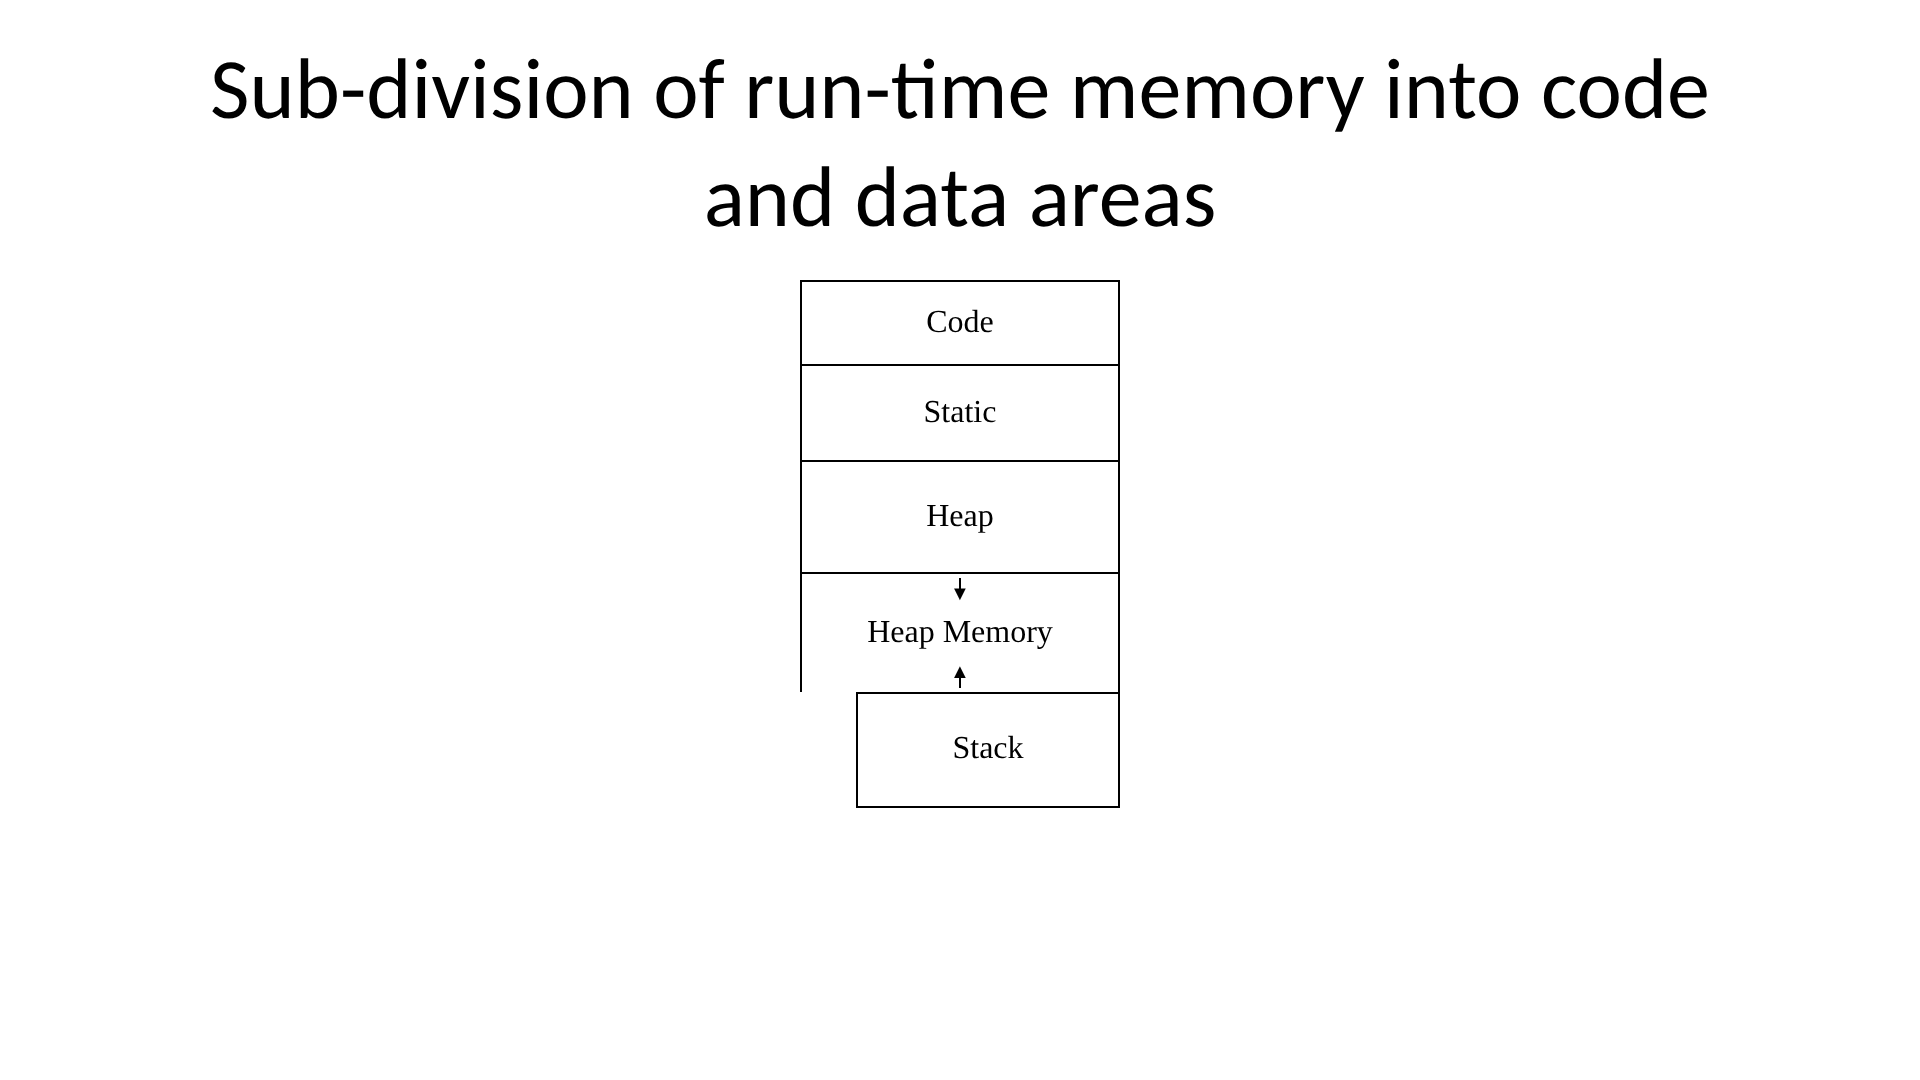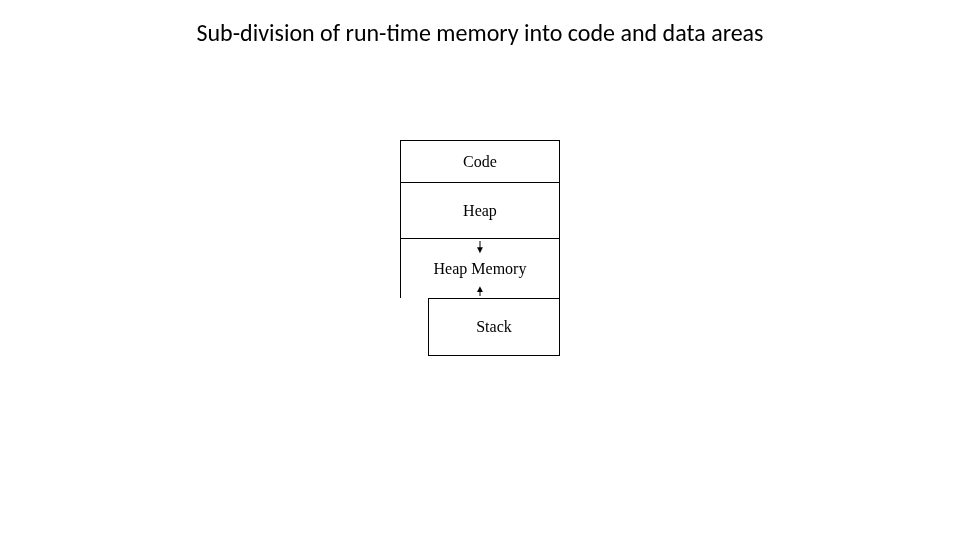--- a/index.html
+++ b/index.html
@@ -9,21 +9,21 @@
       background: #ffffff;
       font-family: Calibri, "Segoe UI", Arial, sans-serif;
       position: relative;
     }
     .slide-title {
       position: absolute;
       top: 18px;
       left: 0;
       right: 0;
       text-align: center;
-      font-size: 24px;
+      font-size: 43px;
       font-weight: 400;
       color: #000;
       line-height: 1.25;
       padding: 0 100px;
     }
     .diagram {
       position: absolute;
       top: 140px;
       left: 50%;
       transform: translateX(-50%);
@@ -90,20 +90,23 @@
 <body>
 
 <div class="slide-title">Sub-division of run-time memory into code and data areas</div>
 
 <div class="diagram">
 
   <div class="cell h-code">
     <span>Code</span>
   </div>
 
+  <div class="cell h-static">
+    <span>Static</span>
+  </div>
 
   <div class="cell h-heap">
     <span>Heap</span>
   </div>
 
   <div class="cell h-free">
     <span class="arrow-stem-down"></span>
     <span class="arrow-down">▼</span>
     <span>Heap Memory</span>
     <span class="arrow-up">▲</span>

